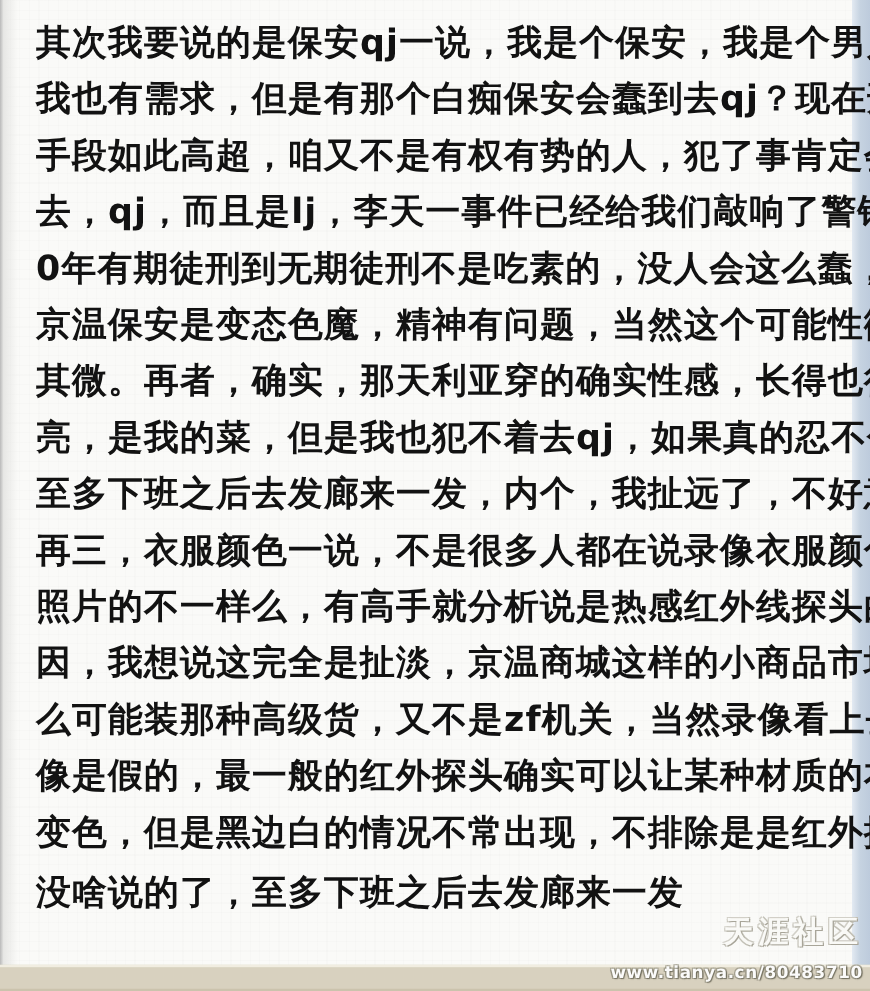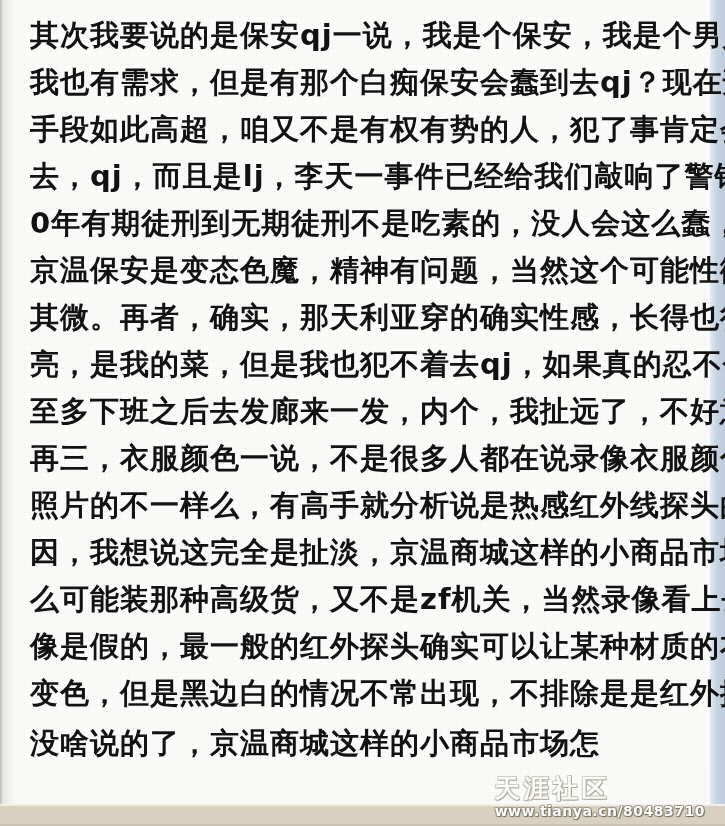--- a/index.html
+++ b/index.html
@@ -55,23 +55,23 @@
   }
   .line {
     height: 47px;
     line-height: 47px;
   }
   .line.para-break {
     margin-top: 3px;
   }
   .watermark {
     position: absolute;
-    right: 20px;
+    right: 6px;
     bottom: 6px;
-    text-align: left;
+    text-align: right;
     pointer-events: none;
   }
   .wm-name {
     font-size: 25px;
     font-weight: bold;
     letter-spacing: 4px;
     color: rgba(253,253,251,0.95);
     text-shadow:
       1px 1px 0 #a8a599,
       -1px -1px 0 #d2d0c8,
@@ -83,21 +83,21 @@
     font-size: 14px;
     font-weight: bold;
     letter-spacing: 0.5px;
     color: rgba(255,255,255,0.97);
     text-shadow:
       1px 1px 1px #6f6c5c,
       -1px -1px 0 rgba(140,137,120,0.65),
       1px -1px 0 rgba(140,137,120,0.65),
       -1px 1px 0 rgba(140,137,120,0.65);
     line-height: 17px;
-    margin-top: 1px;
+    margin-top: 13px;
   }
 </style>
 </head>
 <body>
 
 <div class="page">
   <div class="left-edge"></div>
   <div class="right-strip"></div>
   <div class="bottom-bar"></div>
 
@@ -110,20 +110,20 @@
     <div class="line">京温保安是变态色魔，精神有问题，当然这个可能性微乎</div>
     <div class="line">其微。再者，确实，那天利亚穿的确实性感，长得也很漂</div>
     <div class="line">亮，是我的菜，但是我也犯不着去qj，如果真的忍不住，</div>
     <div class="line">至多下班之后去发廊来一发，内个，我扯远了，不好意思</div>
     <div class="line">再三，衣服颜色一说，不是很多人都在说录像衣服颜色和</div>
     <div class="line">照片的不一样么，有高手就分析说是热感红外线探头的原</div>
     <div class="line">因，我想说这完全是扯淡，京温商城这样的小商品市场怎</div>
     <div class="line">么可能装那种高级货，又不是zf机关，当然录像看上去不</div>
     <div class="line">像是假的，最一般的红外探头确实可以让某种材质的衣服</div>
     <div class="line">变色，但是黑边白的情况不常出现，不排除是是红外探头</div>
-    <div class="line para-break">没啥说的了，京温商城这样的小商品市场怎</div>
+    <div class="line para-break">没啥说的了，至多下班之后去发廊来一发</div>
   </div>
 
   <div class="watermark">
     <div class="wm-name">天涯社区</div>
     <div class="wm-url">www.tianya.cn/80483710</div>
   </div>
 </div>
 
 </body></html>

